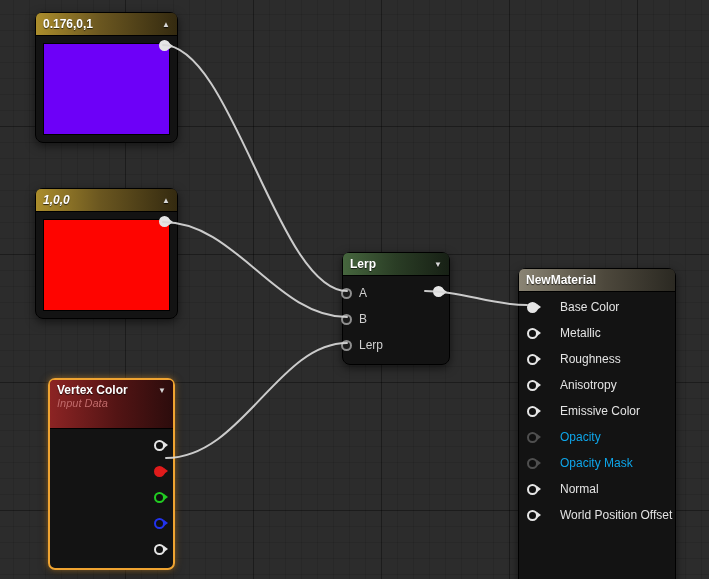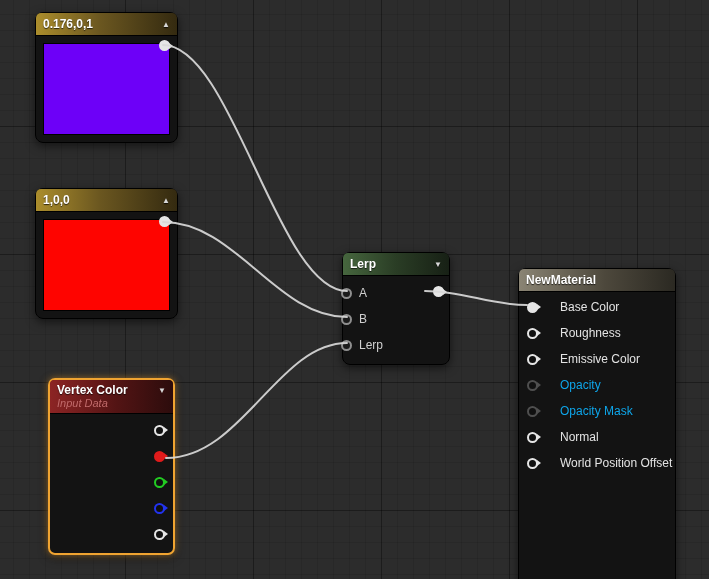--- a/index.html
+++ b/index.html
@@ -78,21 +78,21 @@
   .mrow[data-state="disabled"] .pin::after { border-left-color:#4f4f4f; }
   .mlabel { white-space:nowrap; }
 
   
   .selected {
     border:2px solid #f0a431; border-radius:7px;
     box-shadow:0 0 7px rgba(240,164,49,0.55), 0 3px 10px rgba(0,0,0,0.5);
   }
   .vheader {
     background:linear-gradient(to right,#8c2424 0%,#521414 55%,#2c0c0c 100%);
-    border-radius:4px 4px 0 0; padding:3px 7px 4px; border-bottom:1px solid #000;
+    border-radius:4px 4px 0 0; padding:3px 7px 19px; border-bottom:1px solid #000;
   }
   .vheader .trow { display:flex; align-items:center; }
   .vheader .title { flex:1; color:#fff; font-weight:bold; font-size:12px;
                     text-shadow:0 1px 1px rgba(0,0,0,0.7); }
   .vheader .subtitle { font-style:italic; font-size:11px; color:#c06a6a; }
   .vbody { padding:3px 0 6px; }
   .vrow { height:26px; display:flex; align-items:center; justify-content:flex-end; padding-right:8px; }
 </style>
 </head>
 <body>
@@ -110,21 +110,21 @@
     <div class="header hdr-gold">
       <span class="title">0.176,0,1</span>
       <span class="arrow">▲</span>
     </div>
     <div class="cbody">
       <div class="swatch" style="background: rgb(109, 0, 248);"></div>
       <span class="pin filled const-out"></span>
     </div>
   </div>
 
-  <div class="node" style="left:35px;top:188px;width:143px;">
+  <div class="node" style="left:35px;top:188px;width:143px;font-style:italic;">
     <div class="header hdr-gold">
       <span class="title">1,0,0</span>
       <span class="arrow">▲</span>
     </div>
     <div class="cbody">
       <div class="swatch" style="background: rgb(254, 4, 0);"></div>
       <span class="pin filled const-out"></span>
     </div>
   </div>
 
@@ -181,24 +181,32 @@
     <div class="header hdr-gray">
       <span class="title">NewMaterial</span>
     </div>
     <div class="mbody">
       <div class="mrow" data-state="connected">
         <span class="pin"></span>
         <span class="mlabel">Base Color</span>
       </div>
       <div class="mrow" data-state="enabled">
         <span class="pin"></span>
+        <span class="mlabel">Metallic</span>
+      </div>
+      <div class="mrow" data-state="enabled">
+        <span class="pin"></span>
         <span class="mlabel">Roughness</span>
       </div>
       <div class="mrow" data-state="enabled">
         <span class="pin"></span>
+        <span class="mlabel">Anisotropy</span>
+      </div>
+      <div class="mrow" data-state="enabled">
+        <span class="pin"></span>
         <span class="mlabel">Emissive Color</span>
       </div>
       <div class="mrow" data-state="disabled">
         <span class="pin"></span>
         <span class="mlabel">Opacity</span>
       </div>
       <div class="mrow" data-state="disabled">
         <span class="pin"></span>
         <span class="mlabel">Opacity Mask</span>
       </div>

